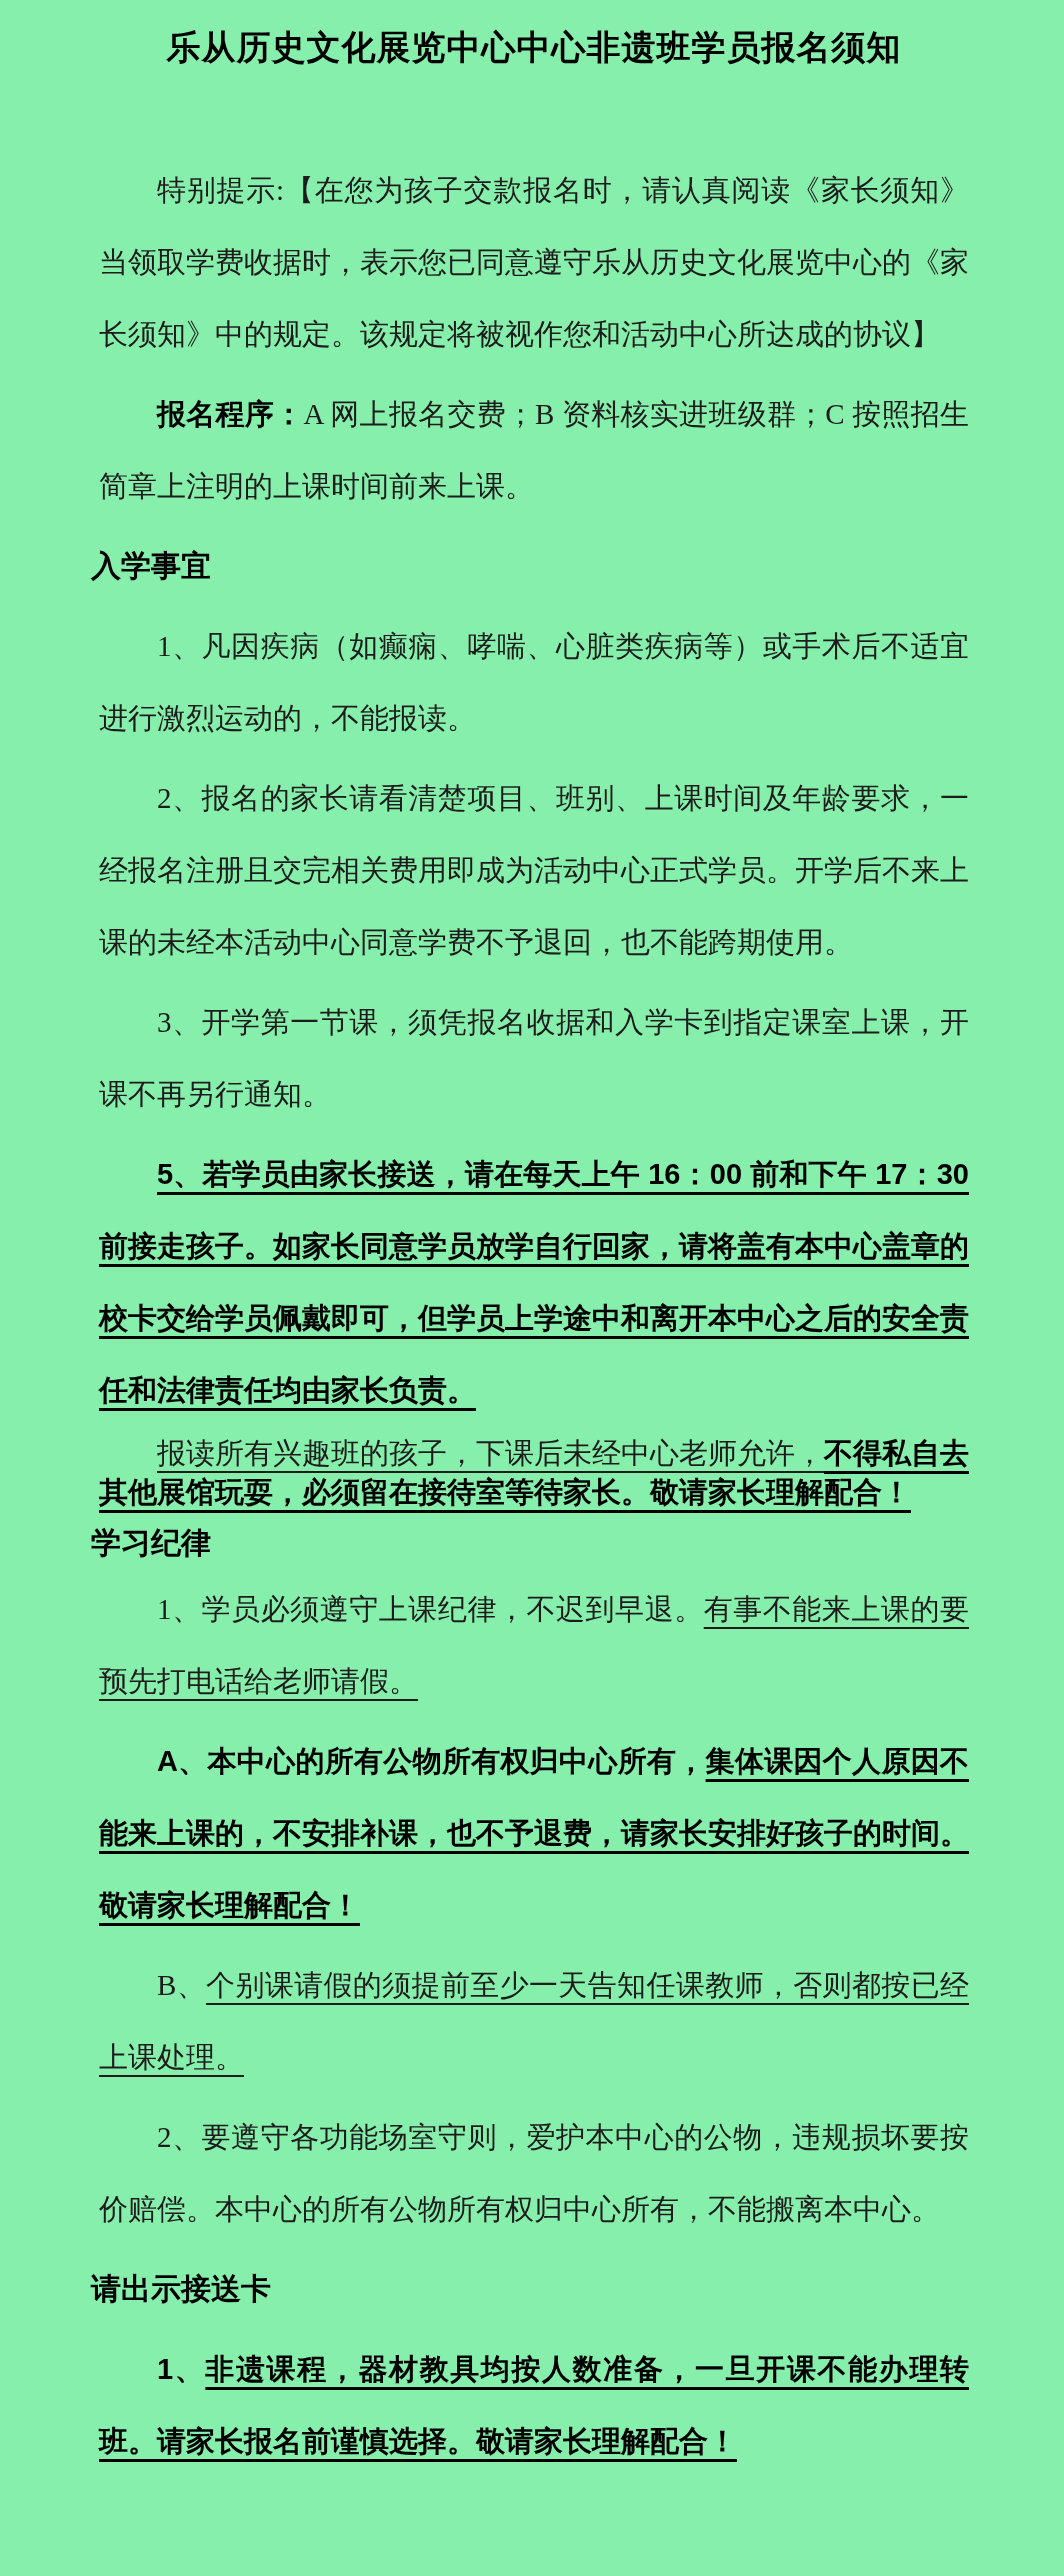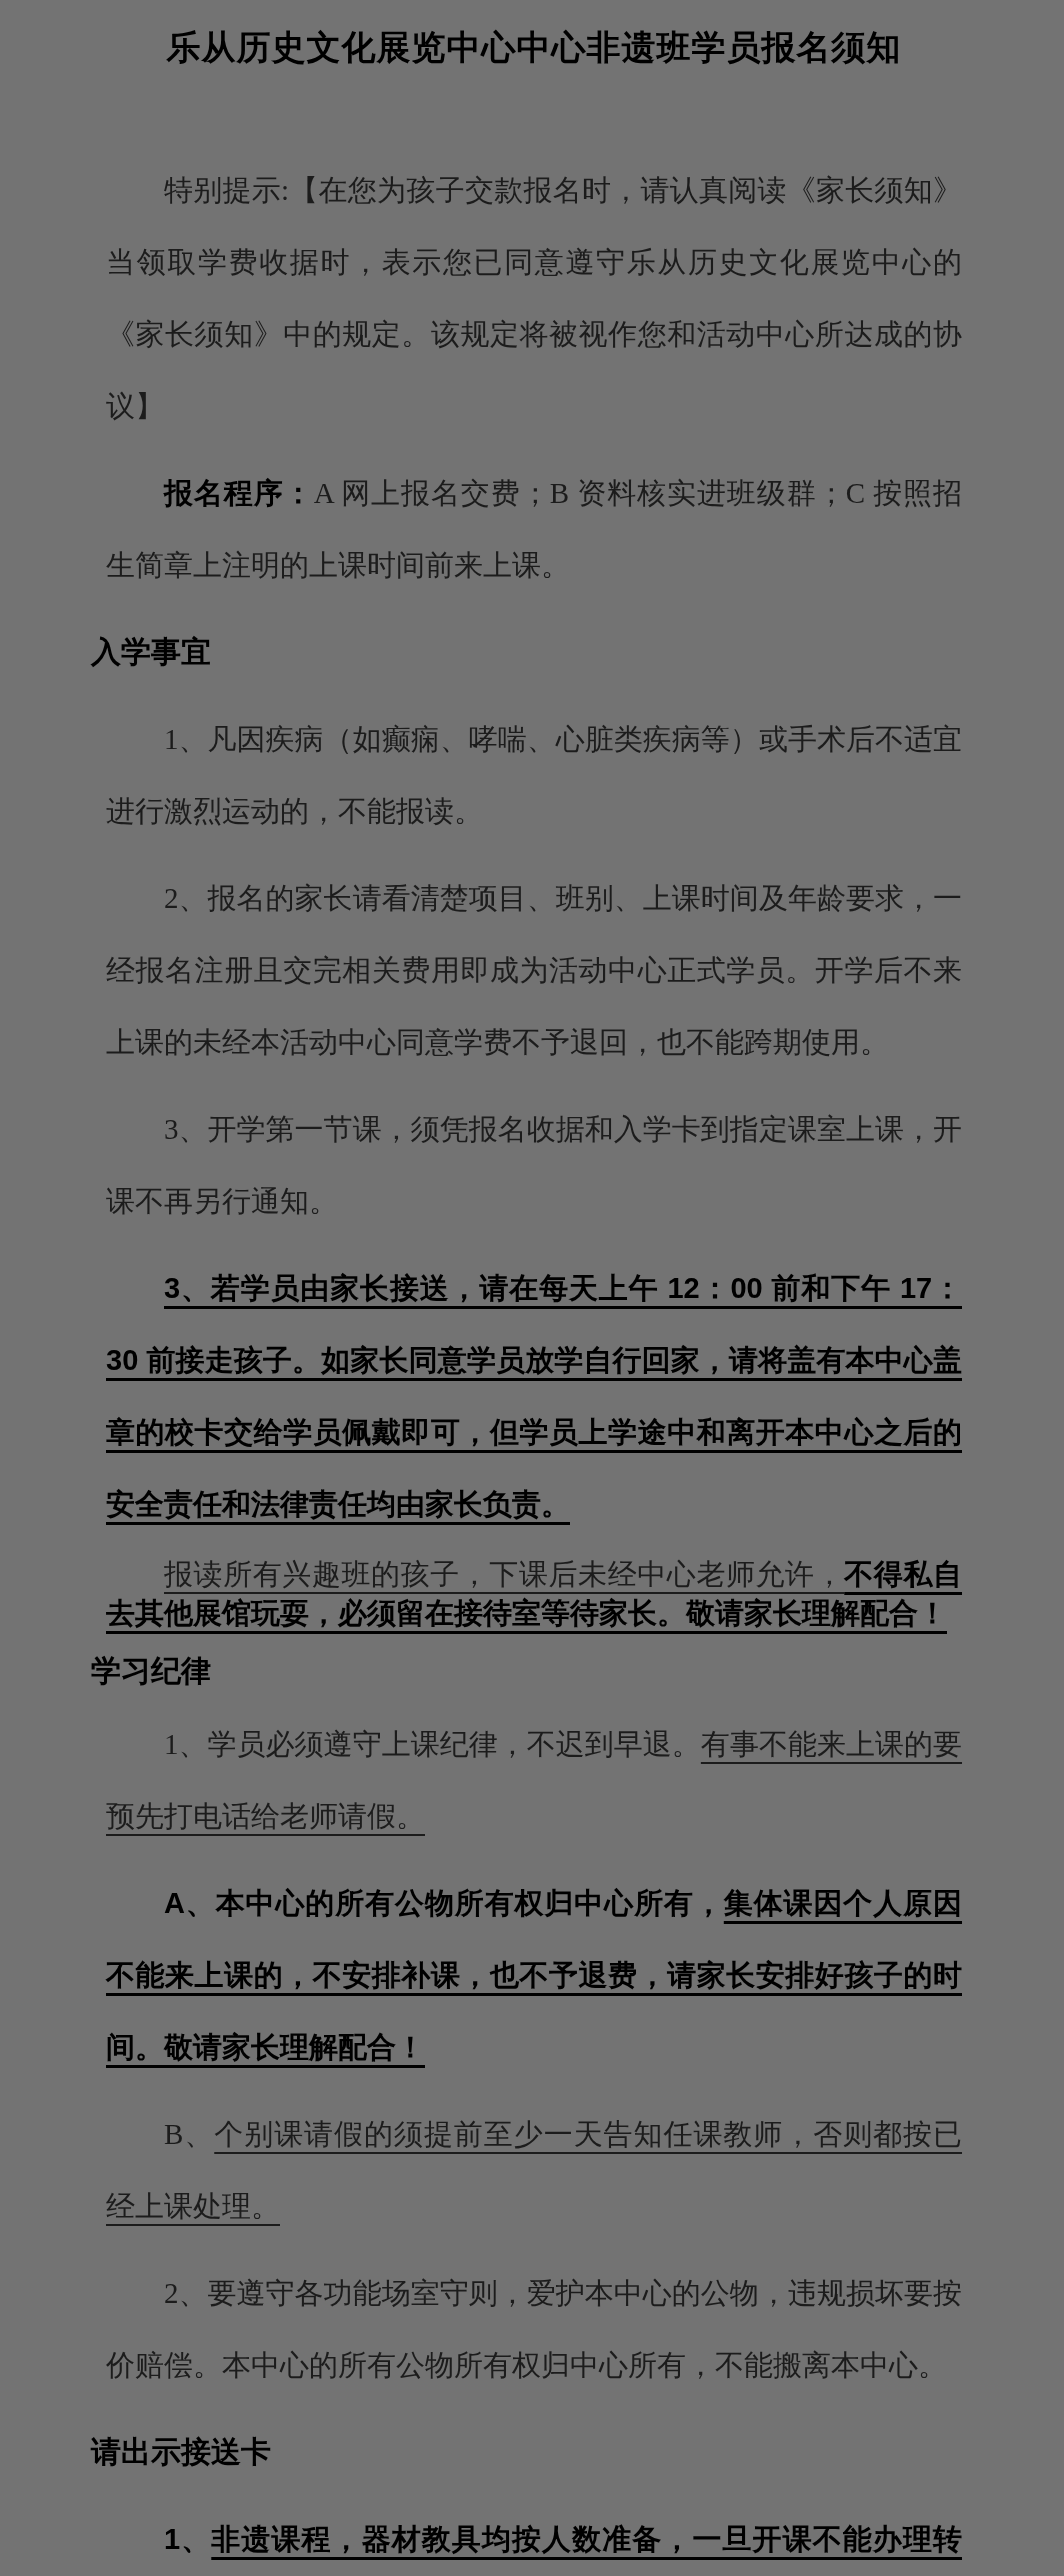--- a/index.html
+++ b/index.html
@@ -2,21 +2,21 @@
 <html lang="zh"><head>
 <meta charset="utf-8">
 <style>
   html, body { margin: 0; padding: 0; background: #ffffff; }
   .page {
     position: relative;
     width: 1064px;
     height: 2576px;
     box-sizing: border-box;
     margin: 0 auto;
-    background: #737373;
+    background: #86efac;
     padding: 26px 87px 39px 91px;
     overflow: hidden;
     font-family: "Liberation Serif", serif;
     color: #1c1c1c;
   }
   h1.doc-title {
     margin: 0 0 85px 0;
     text-align: center;
     font-family: "Liberation Sans", sans-serif;
     font-weight: 700;
@@ -28,21 +28,21 @@
   h2.sec-heading {
     margin: 0;
     font-family: Liberation Sans, sans-serif;
     font-weight: 700;
     font-size: 30px;
     line-height: 72px;
     color: #000;
   }
   h2.sec-heading.after-tight { line-height: 45px; }
   p.para {
-    margin: 15px;
+    margin: 8px;
     font-size: 29px;
     line-height: 72px;
     text-indent: 2em;
     text-align: justify;
   }
   p.para.tight { line-height: 39px; }
   .hei {
     font-family: Liberation Sans, sans-serif;
     font-weight: 700;
     color: #000;
@@ -78,21 +78,21 @@
   <p class="para">
     <span>2、报名的家长请看清楚项目、班别、上课时间及年龄要求，一经报名注册且交完相关费用即成为活动中心正式学员。开学后不来上课的未经本活动中心同意学费不予退回，也不能跨期使用。</span>
   </p>
 
   <p class="para">
     <span>3、开学第一节课，须凭报名收据和入学卡到指定课室上课，开课不再另行通知。</span>
   </p>
 
 
   <p class="para">
-    <span class="hei u">3、若学员由家长接送，请在每天上午 12：00 前和下午 17：30 前接走孩子。如家长同意学员放学自行回家，请将盖有本中心盖章的校卡交给学员佩戴即可，但学员上学途中和离开本中心之后的安全责任和法律责任均由家长负责。</span>
+    <span class="hei u">5、若学员由家长接送，请在每天上午 16：00 前和下午 17：30 前接走孩子。如家长同意学员放学自行回家，请将盖有本中心盖章的校卡交给学员佩戴即可，但学员上学途中和离开本中心之后的安全责任和法律责任均由家长负责。</span>
   </p>
 
   <p class="para tight">
     <span class="u">报读所有兴趣班的孩子，下课后未经中心老师允许，</span><span class="hei u">不得私自去其他展馆玩耍，必须留在接待室等待家长。敬请家长理解配合！</span>
   </p>
 
   <h2 class="sec-heading after-tight">学习纪律</h2>
 
   <p class="para">
     <span>1、学员必须遵守上课纪律，不迟到早退。</span><span class="u">有事不能来上课的要预先打电话给老师请假。</span>

